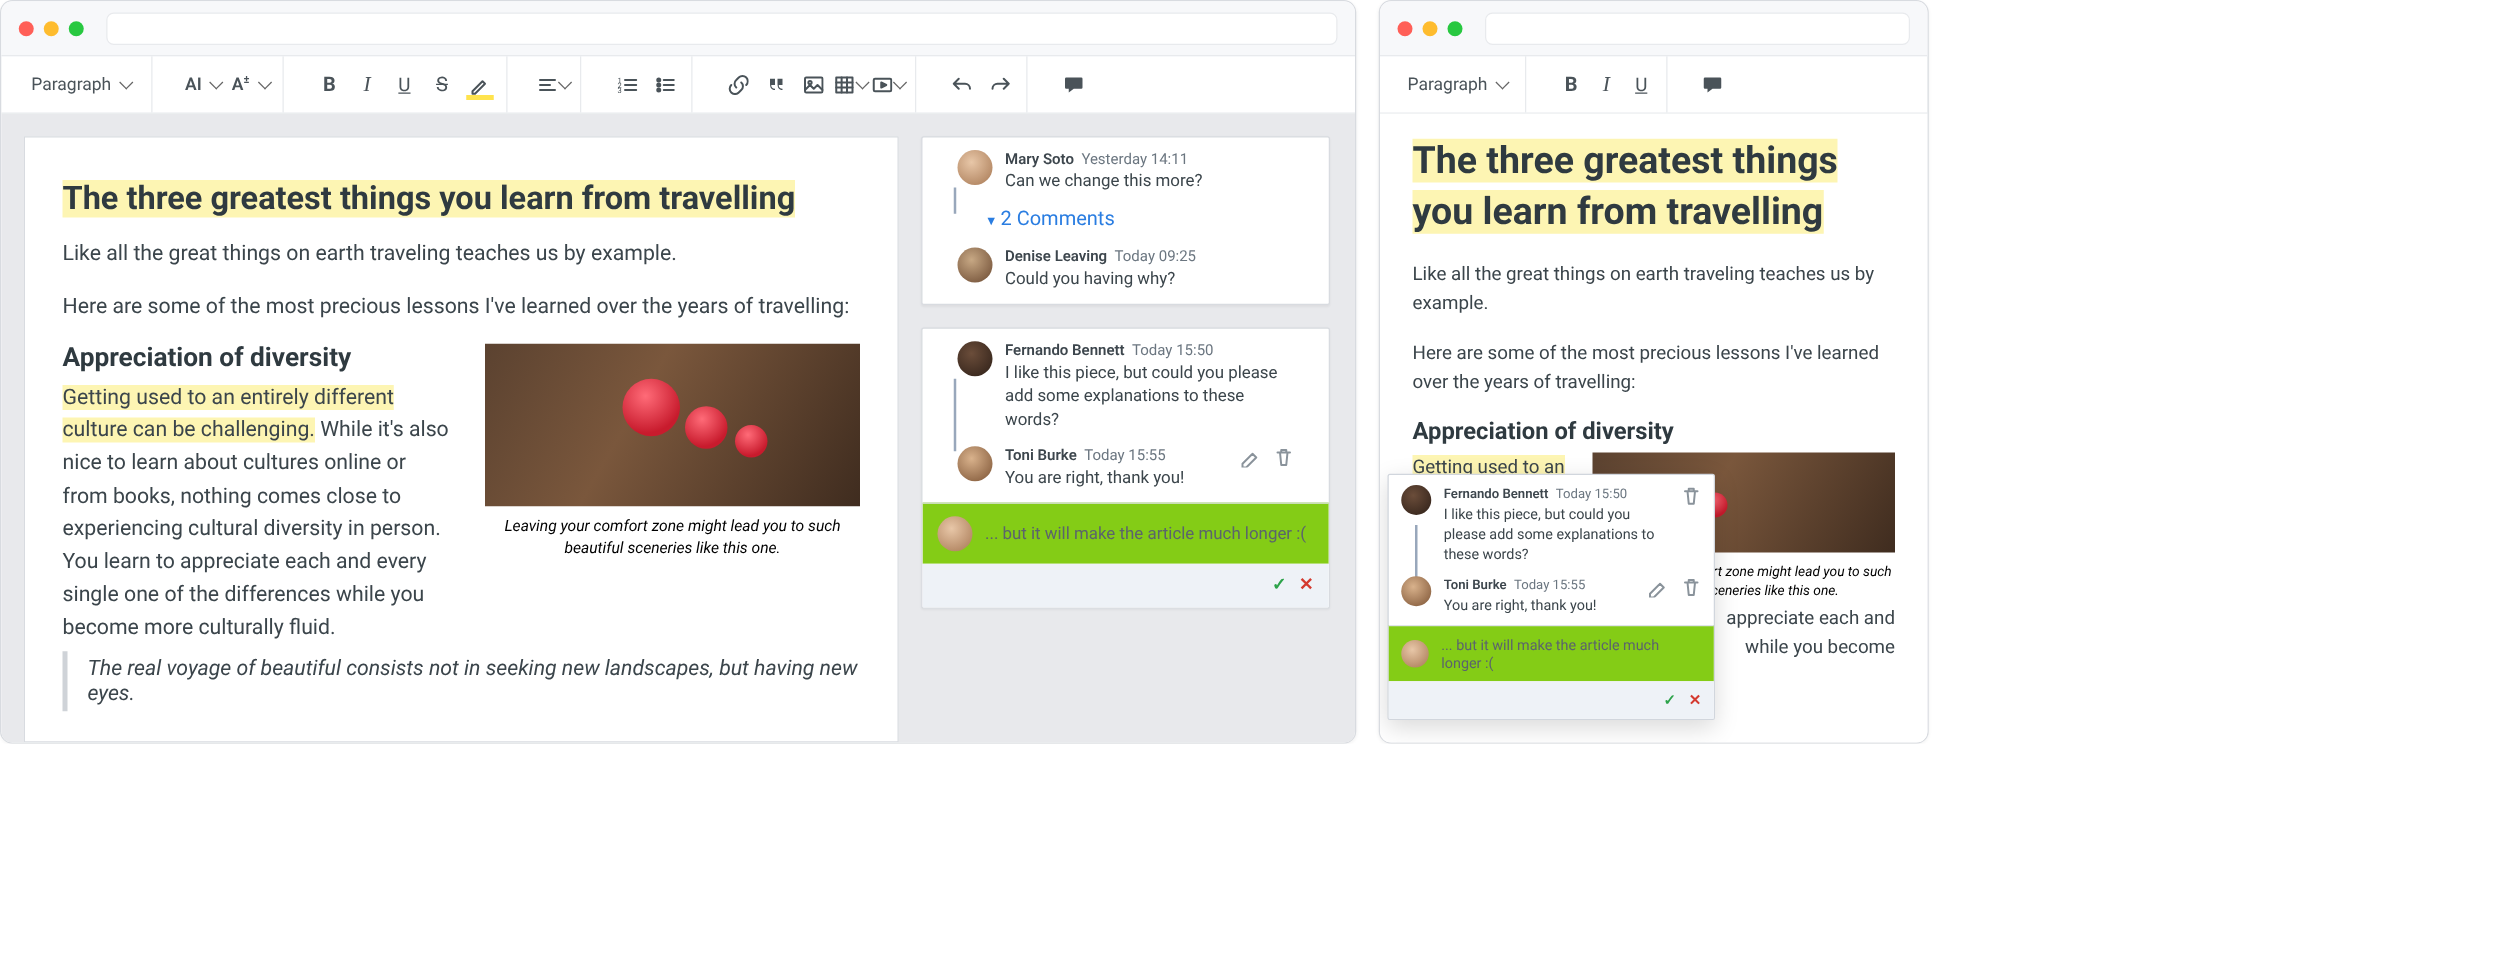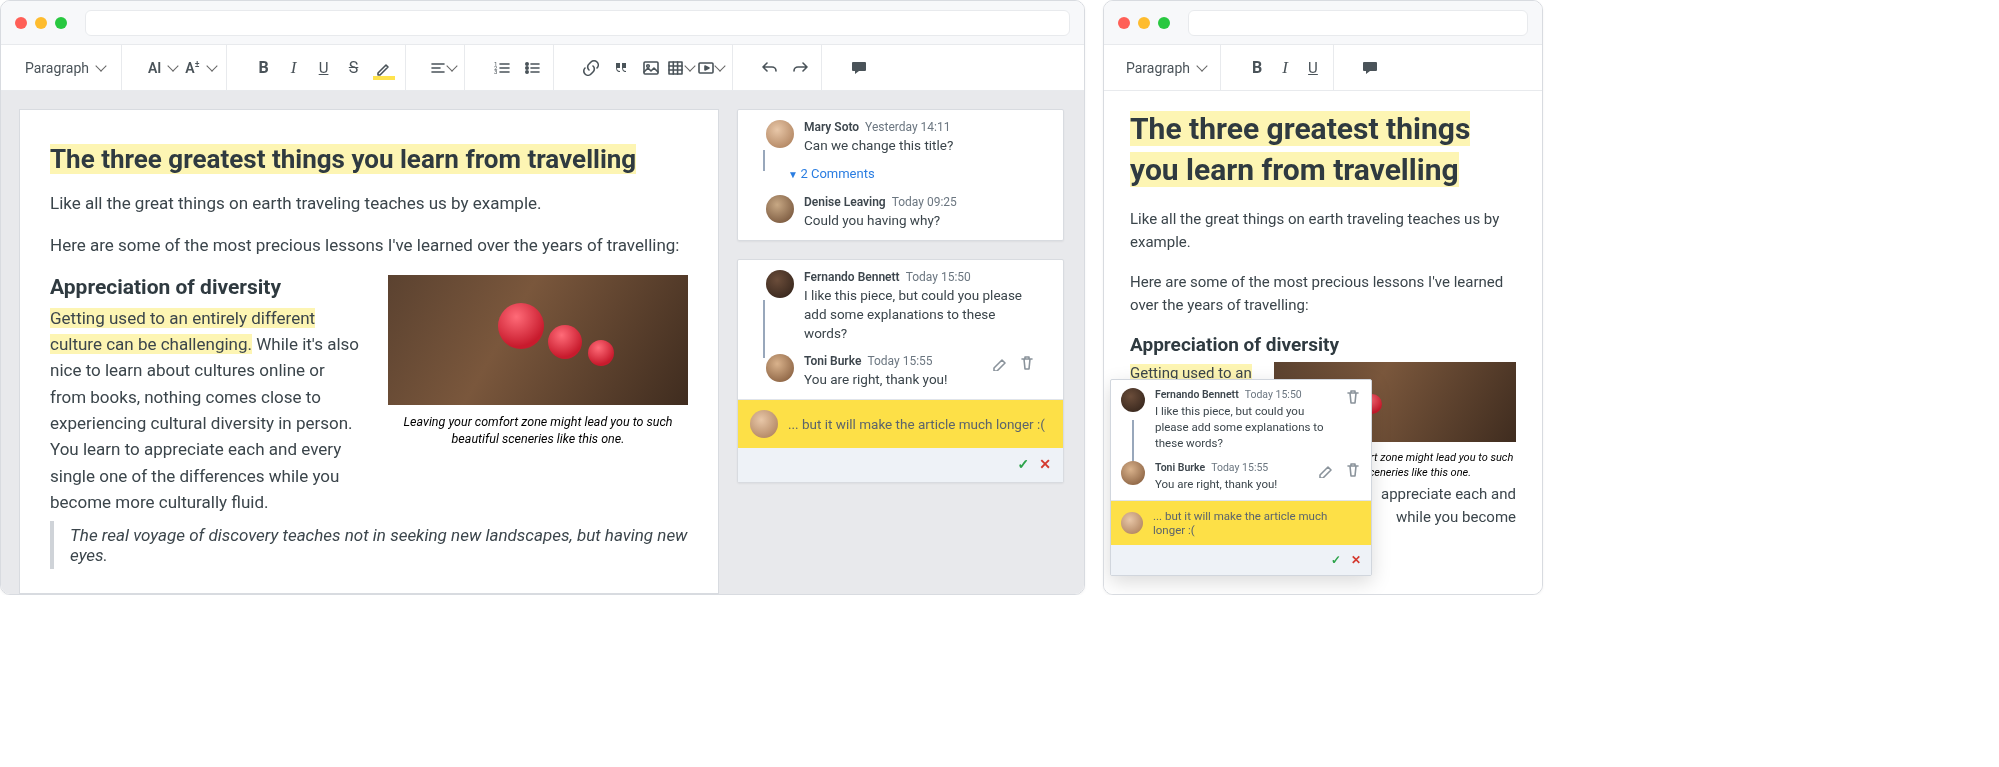--- a/index.html
+++ b/index.html
@@ -140,25 +140,25 @@
   }
   .av1 { background: radial-gradient(circle at 40% 35%, #e8c7a8, #a67752); }
   .av2 { background: radial-gradient(circle at 40% 35%, #6b4d3a, #2d1f17); }
   .av3 { background: radial-gradient(circle at 40% 35%, #d9b28c, #7b5233); }
   .av4 { background: radial-gradient(circle at 40% 35%, #c7a884, #6a4830); }
   .meta { font-size: 12px; color: #6b7680; margin-bottom: 2px; }
   .meta b { color: #3d464d; font-weight: 600; margin-right: 6px; }
   .cmt-text { font-size: 13.5px; color: #3b454b; line-height: 1.4; }
   .thread-line { position: absolute; left: 25px; top: 40px; bottom: -6px; width: 2px; background: #98a7bb; }
   .toggle-row { padding: 0 12px 10px 50px; }
-  .toggle-link { color: #2a7de1; font-size: 13px; cursor: pointer; }
+  .toggle-link { color: #2a7de1; font-size: 16px; cursor: pointer; }
   .toggle-link::before { content: "▼  "; font-size: 10px; }
   .row-actions { margin-left: auto; display: flex; gap: 10px; color: #8a939b; }
   .reply-row {
-    background: #fde047;
+    background: #84cc16;
     display: flex; align-items: center; gap: 10px;
     padding: 10px 12px;
     border-top: 1px solid #e0e4ea;
   }
   .reply-text { flex: 1; font-size: 13.5px; color: #5b646c; }
   .confirm-row { display: flex; gap: 10px; justify-content: flex-end; padding: 8px 12px 10px; background: #eef2f7; }
   .check { color: #2ca34a; font-weight: bold; cursor: pointer; }
   .cross { color: #d43a2f; font-weight: bold; cursor: pointer; }
 
   
@@ -335,32 +335,32 @@
         </div>
         <div class="figure">
           <div class="imgbox">
             <span class="umbrella" style="width:46px;height:46px;left:110px;top:28px"></span>
             <span class="umbrella" style="width:34px;height:34px;left:160px;top:50px"></span>
             <span class="umbrella" style="width:26px;height:26px;left:200px;top:65px"></span>
           </div>
           <div class="caption">Leaving your comfort zone might lead you to such beautiful sceneries like this one.</div>
         </div>
       </div>
-      <div class="quote">The real voyage of discovery teaches not in seeking new landscapes, but having new eyes.</div>
+      <div class="quote">The real voyage of beautiful consists not in seeking new landscapes, but having new eyes.</div>
     </div>
 
     <div class="sidebar">
 
       <div class="card">
         <div class="thread-row">
           <div class="thread-line"></div>
           <div class="avatar av1"></div>
           <div>
             <div class="meta"><b>Mary Soto</b><span>Yesterday 14:11</span></div>
-            <div class="cmt-text">Can we change this title?</div>
+            <div class="cmt-text">Can we change this more?</div>
           </div>
         </div>
         <div class="toggle-row">
           <span class="toggle-link">2 Comments</span>
         </div>
         <div class="thread-row" style="padding-top:4px">
           <div class="avatar av4"></div>
           <div>
             <div class="meta"><b>Denise Leaving</b><span>Today 09:25</span></div>
             <div class="cmt-text">Could you having why?</div>

